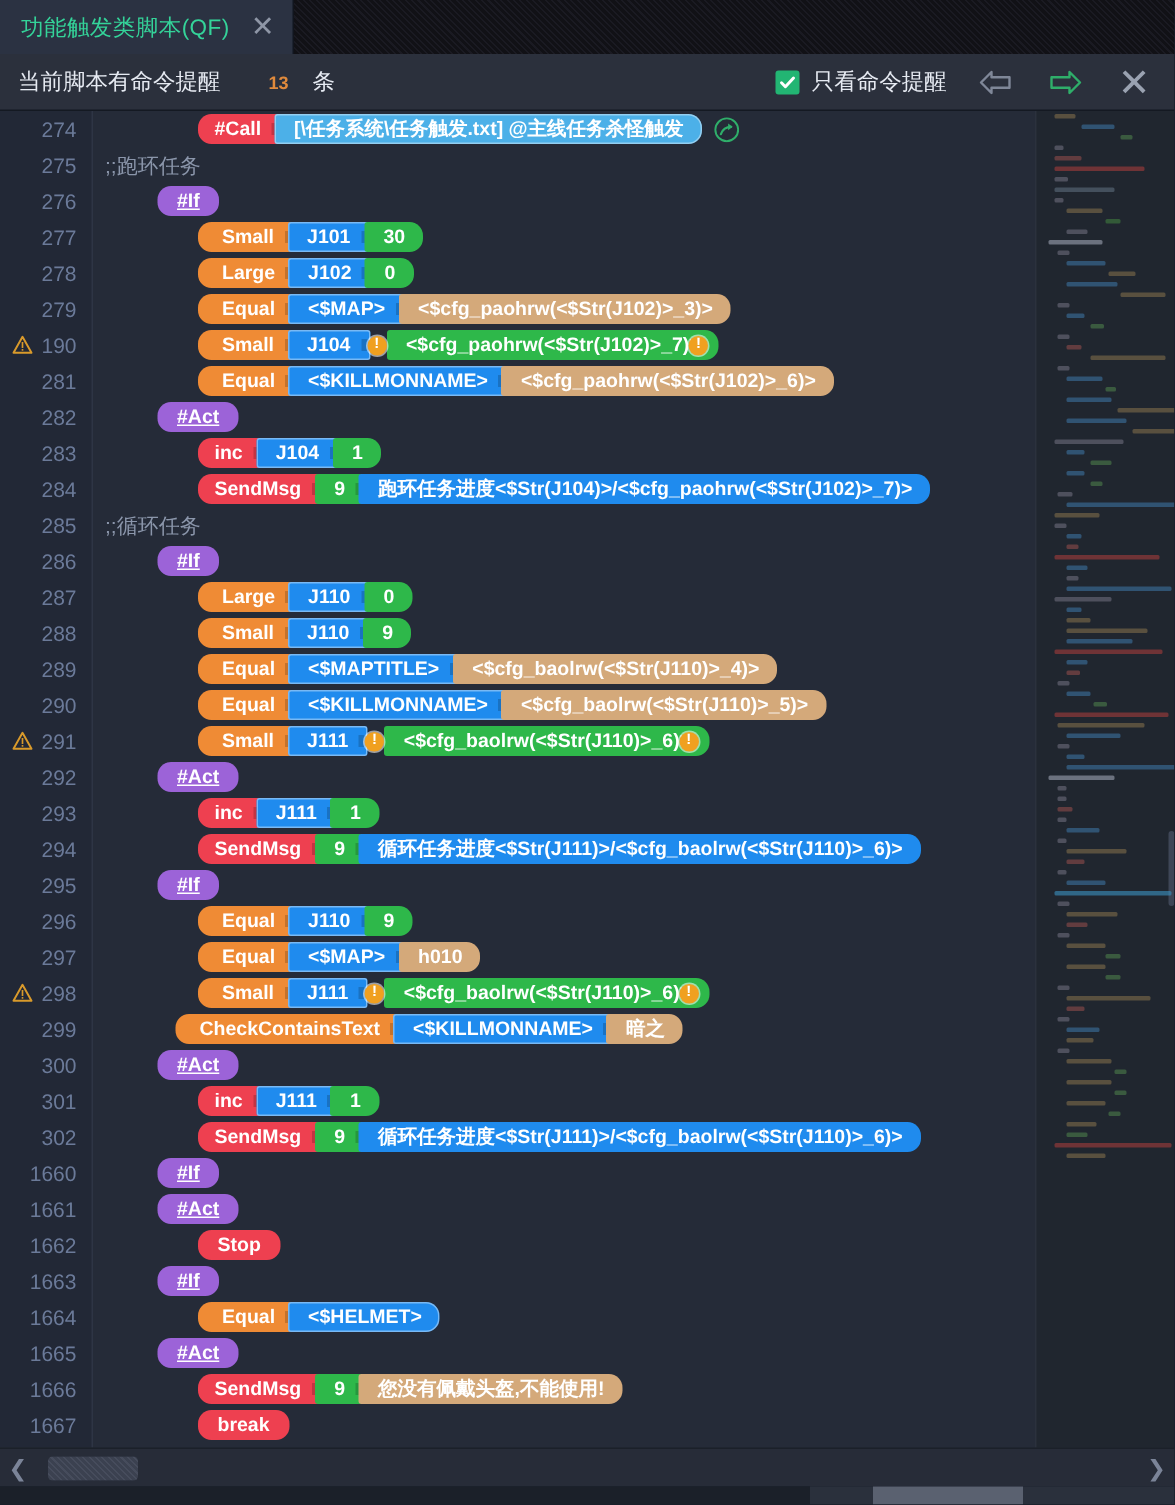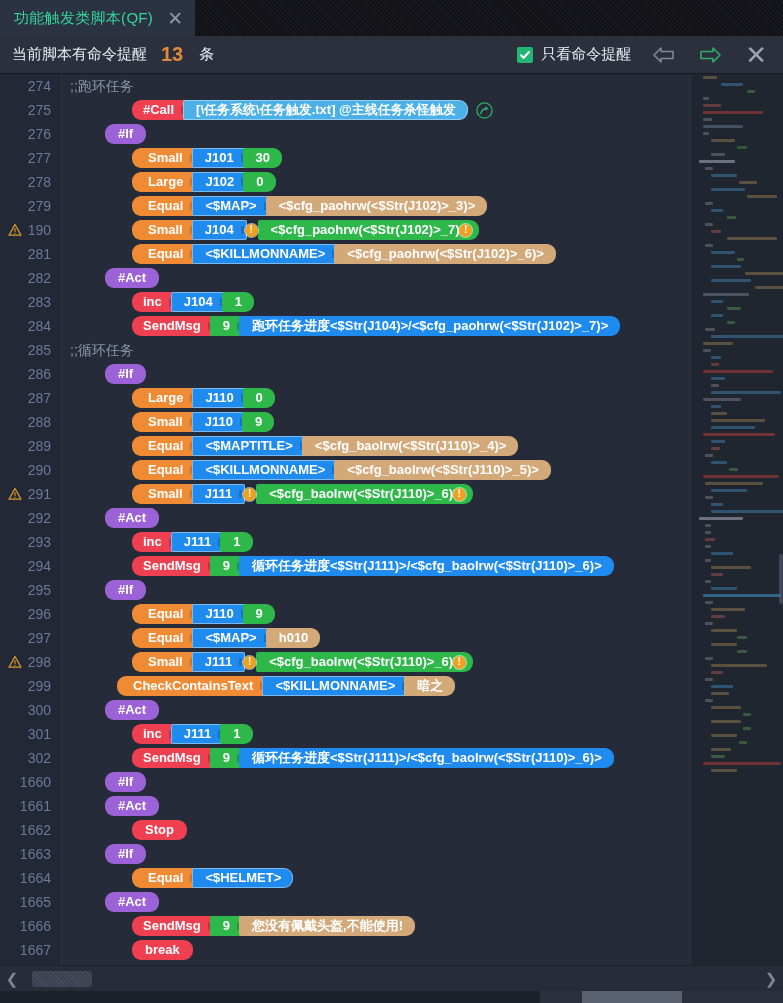--- a/index.html
+++ b/index.html
@@ -27,21 +27,21 @@
     padding:0 4px; font-weight:300;
   }
 
   
   .toolbar{
     position:absolute; left:0; top:36px; width:783px; height:38px;
     background:#2b303c; border-bottom:1px solid #141922;
     display:flex; align-items:center; padding:0 12px;
   }
   .tb-text{ color:#e6eaf2; font-size:15px; white-space:nowrap; }
-  .tb-count{ color:#e08a3c; font-size:20px; font-weight:bold; margin:0 12px 0 14px; }
+  .tb-count{ color:#e08a3c; font-size:12px; font-weight:bold; margin:0 12px 0 32px; }
   .tb-unit{ color:#e6eaf2; font-size:15px; margin-left:4px; }
   .tb-spacer{ flex:1; }
   .cb-wrap{ display:flex; align-items:center; gap:8px; cursor:pointer; }
   .cb{
     width:16px; height:16px; background:#22b573; border-radius:2px;
     display:flex; align-items:center; justify-content:center;
   }
   .cb svg{ display:block; }
   .cb-label{ color:#e6eaf2; font-size:15px; white-space:nowrap; }
   .nav-btn{ margin-left:20px; cursor:pointer; display:flex; align-items:center; }
@@ -87,21 +87,21 @@
     content:""; position:absolute; right:-1px; top:6px;
     width:7px; height:8px; border-radius:0 4px 4px 0;
     background:inherit; filter:brightness(.82);
   }
 
   .c-orange{ background:#ef8b35;padding-left:16px; }
   .c-blue  { background:#1f8bee; }
   .c-green { background:#2eb84a; }
   .c-tan   { background:#d4a97a; }
   .c-red   { background:#ee4050; }
-  .c-purple{ background:#9c63d8; }
+  .c-purple{ background:#9c63d8;text-decoration:underline; }
   .c-skyblue{ background:#4cb0e8; }
 
   .c-tan, .c-lightgray{ color:#fff; }
   .c-tan{ color:#ffffff; }
 
   .dashed{ box-shadow: inset 0 0 0 1px rgba(255,255,255,.40); }
 
   .comment{ color:#8b96ab; font-size:14px; line-height:24px; white-space:nowrap; }
 
   .label-blk{
@@ -319,38 +319,38 @@
         </div>
         <div class="row">
           <span class="ln">1667</span>
         </div>
         <div class="row">
           <span class="ln">1668</span>
         </div>
       </div>
     <div class="code" id="code">
         <div class="row">
-          <div class="rowcontent" style="left: 8px;">
-            <span class="comment">;;跑环任务</span>
-          </div>
-        </div>
-        <div class="row">
           <div class="rowcontent" style="left: 70px;">
             <span class="blk c-red seg-first">#Call</span>
             <span class="blk c-skyblue seg-last dashed">[\任务系统\任务触发.txt] @主线任务杀怪触发</span>
             <span class="arrow-ic">
               <svg width="17" height="17" viewBox="0 0 17 17">
                 <circle cx="8.5" cy="8.5" r="7.6" fill="none" stroke="#2fae6a" stroke-width="1.3"></circle>
                 <path d="M4.6 11.4 C6 7.6 9 6.6 11.4 6.6" stroke="#2fae6a" stroke-width="1.5" fill="none" stroke-linecap="round"></path>
                 <path d="M9.4 4.3 L12.4 6.5 L9.4 8.8 Z" fill="#2fae6a"></path>
               </svg>
             </span>
           </div>
         </div>
         <div class="row">
+          <div class="rowcontent" style="left: 8px;">
+            <span class="comment">;;跑环任务</span>
+          </div>
+        </div>
+        <div class="row">
           <div class="rowcontent" style="left: 43px;">
             <span class="blk c-purple seg-solo">#If</span>
           </div>
         </div>
         <div class="row">
           <div class="rowcontent" style="left: 70px;">
             <span class="blk c-orange seg-first">Small</span>
             <span class="blk c-blue seg-mid dashed">J101</span>
             <span class="blk c-green seg-last">30</span>
           </div>

